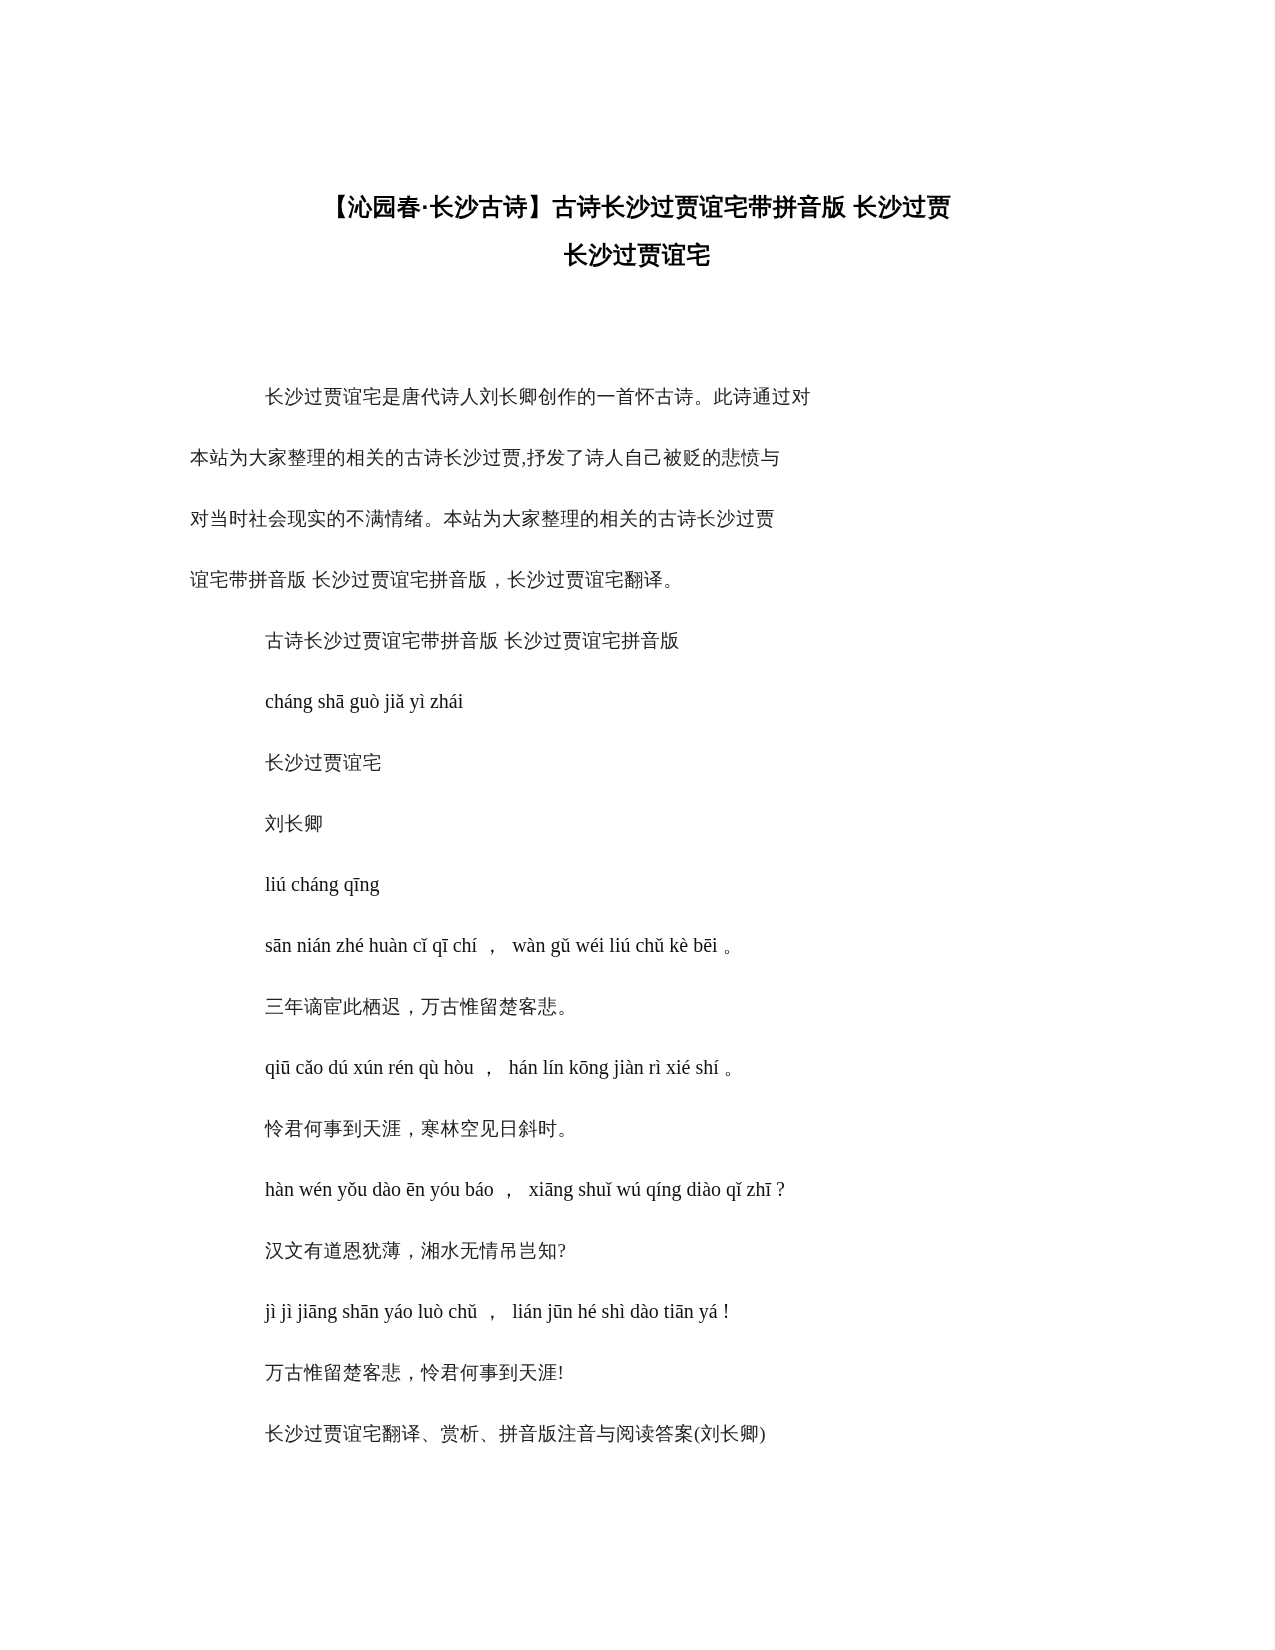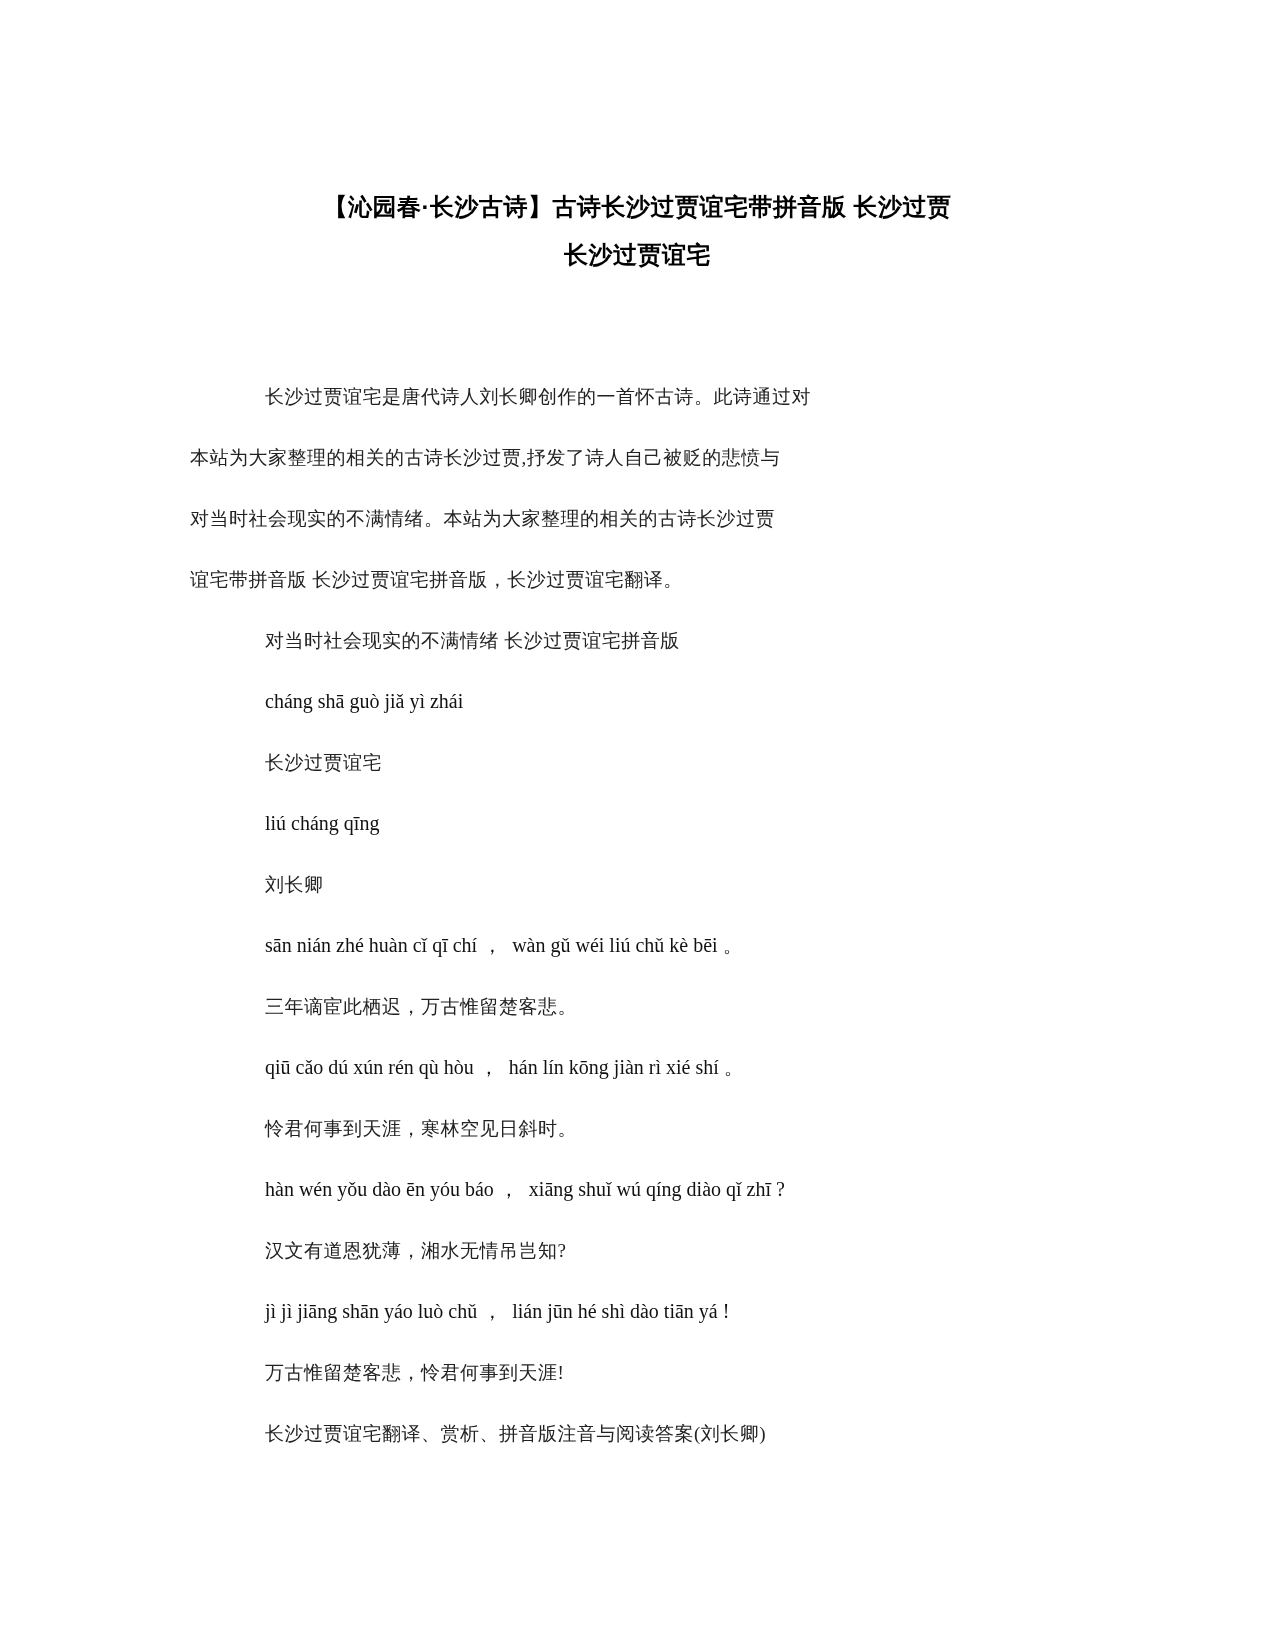--- a/index.html
+++ b/index.html
@@ -69,27 +69,27 @@
     <span class="t-line">长沙过贾谊宅</span>
   </h1>
 
   <div class="doc-body">
 
     <div class="line hanzi indent">长沙过贾谊宅是唐代诗人刘长卿创作的一首怀古诗。此诗通过对</div>
     <div class="line hanzi">本站为大家整理的相关的古诗长沙过贾,抒发了诗人自己被贬的悲愤与</div>
     <div class="line hanzi">对当时社会现实的不满情绪。本站为大家整理的相关的古诗长沙过贾</div>
     <div class="line hanzi">谊宅带拼音版 长沙过贾谊宅拼音版，长沙过贾谊宅翻译。</div>
 
-    <div class="line hanzi indent">对当时社会现实的不满情绪 长沙过贾谊宅拼音版</div>
+    <div class="line hanzi indent">古诗长沙过贾谊宅带拼音版 长沙过贾谊宅拼音版</div>
 
     <div class="line pinyin indent">cháng shā guò jiǎ yì zhái</div>
     <div class="line hanzi indent">长沙过贾谊宅</div>
 
+    <div class="line hanzi indent">刘长卿</div>
     <div class="line pinyin indent">liú cháng qīng</div>
-    <div class="line hanzi indent">刘长卿</div>
 
     <div class="line pinyin indent">sān nián zhé huàn cǐ qī chí ，  wàn gǔ wéi liú chǔ kè bēi 。</div>
     <div class="line hanzi indent">三年谪宦此栖迟，万古惟留楚客悲。</div>
 
     <div class="line pinyin indent">qiū cǎo dú xún rén qù hòu ，  hán lín kōng jiàn rì xié shí 。</div>
     <div class="line hanzi indent">怜君何事到天涯，寒林空见日斜时。</div>
 
     <div class="line pinyin indent">hàn wén yǒu dào ēn yóu báo ，  xiāng shuǐ wú qíng diào qǐ zhī ?</div>
     <div class="line hanzi indent">汉文有道恩犹薄，湘水无情吊岂知?</div>
 

